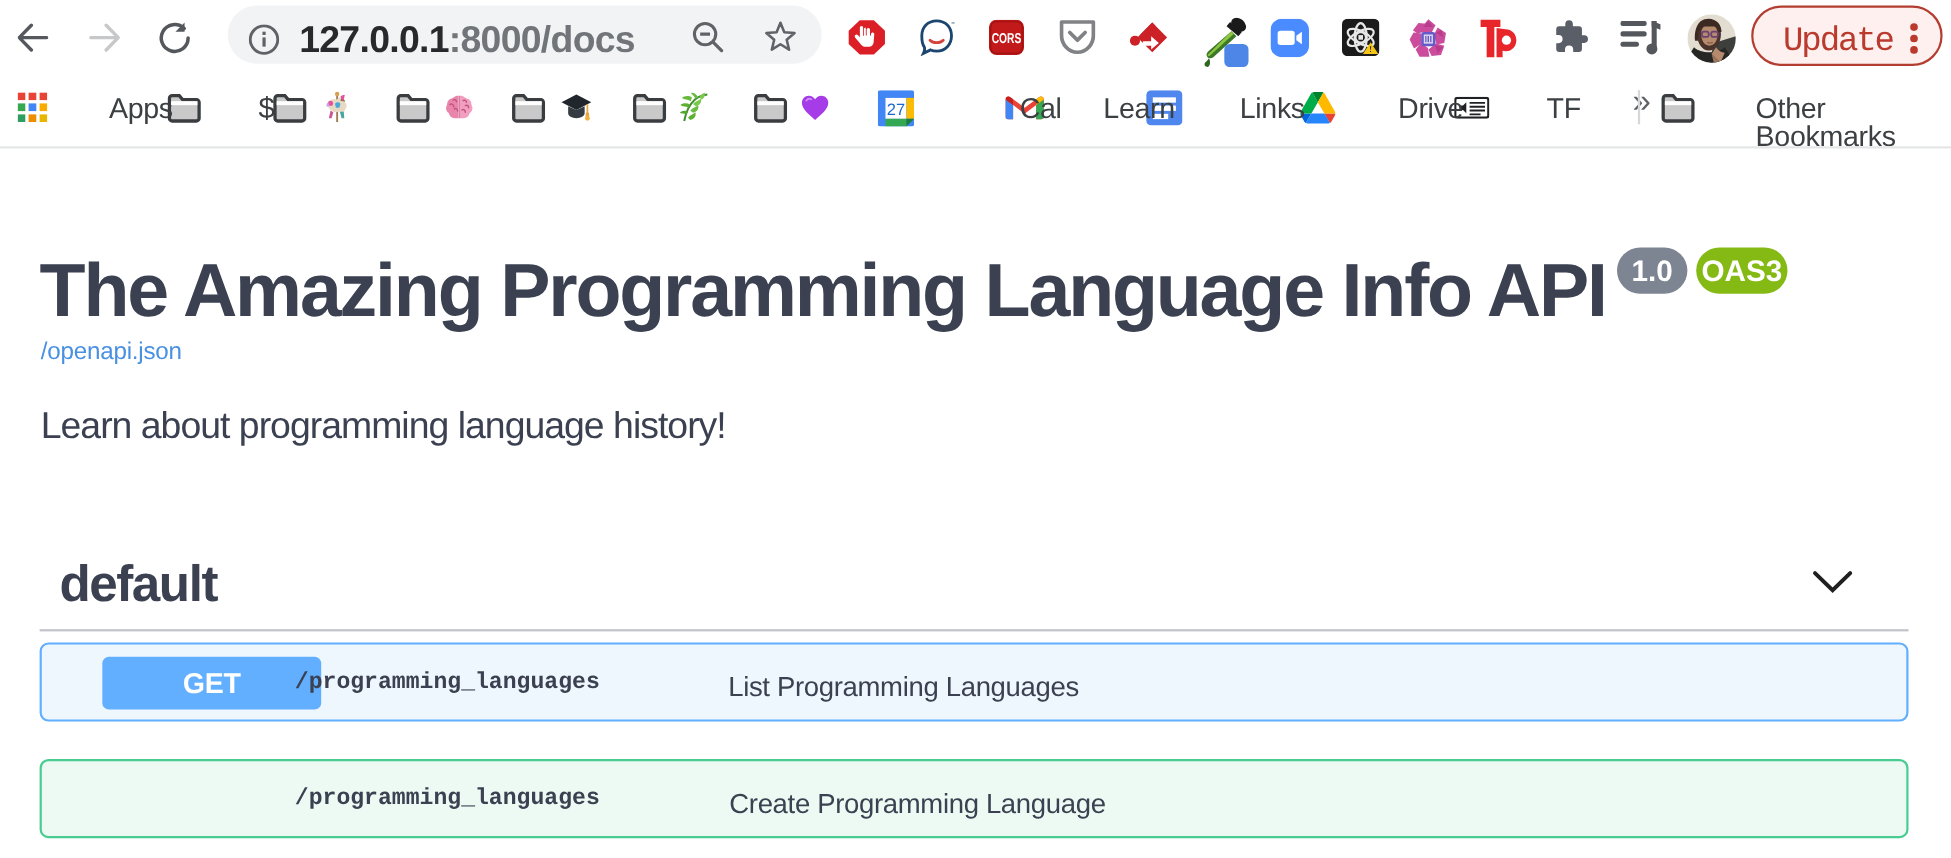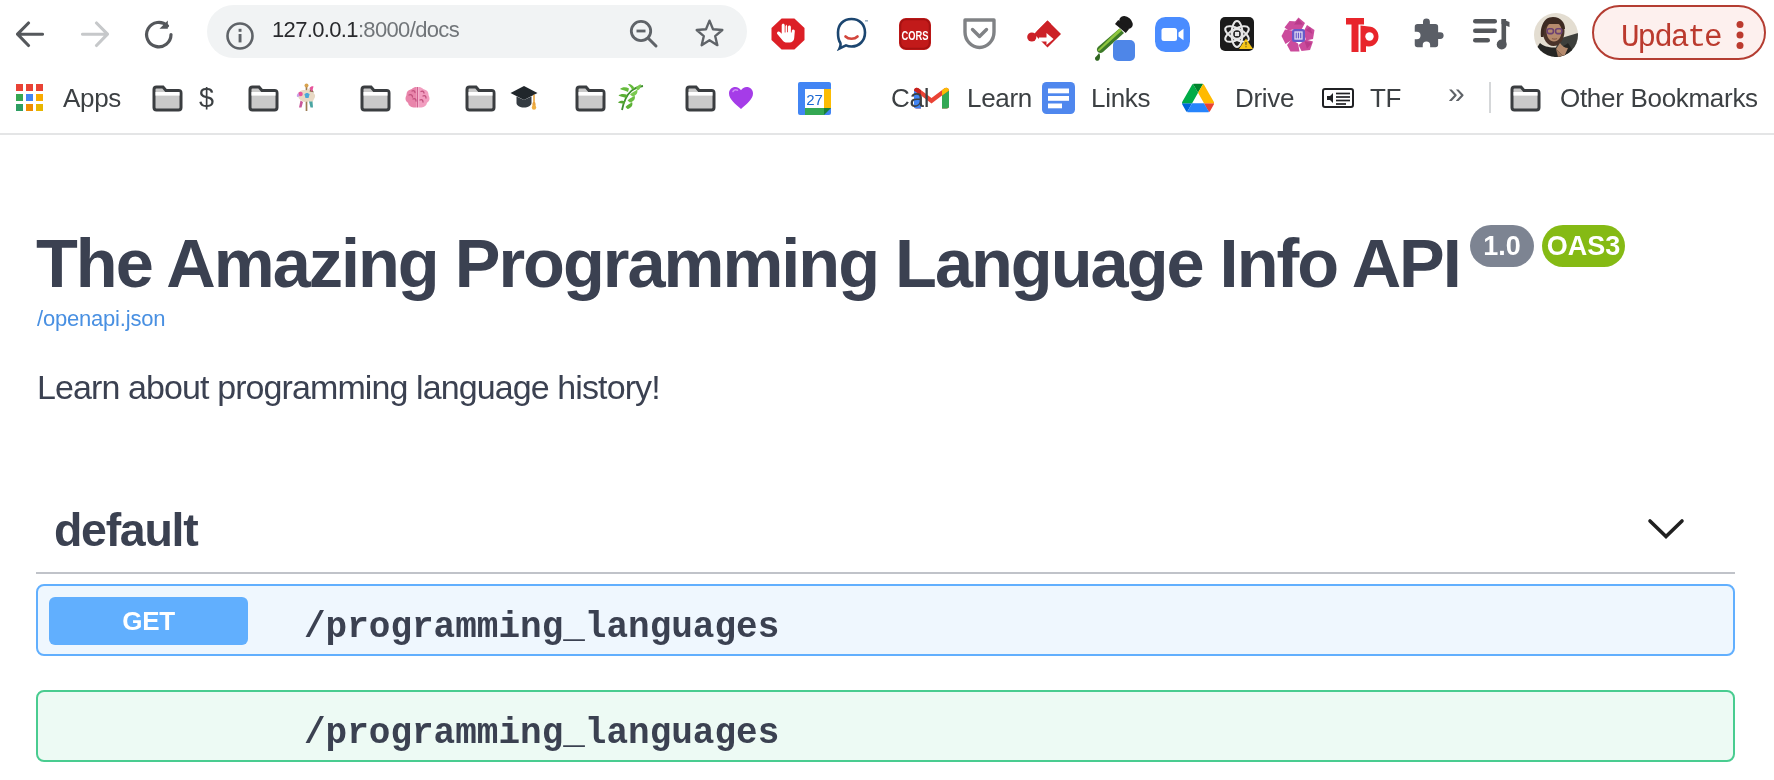--- a/index.html
+++ b/index.html
@@ -1,37 +1,37 @@
 <!DOCTYPE html>
 <html><head>
 <meta charset="utf-8">
 <style>
 * { margin:0; padding:0; box-sizing:border-box; }
 html,body { width:1774px; height:780px; overflow:hidden; background:#fff;
   font-family:"Liberation Sans", sans-serif; }
 .abs { position:absolute; }
 .txt { position:absolute; line-height:1; white-space:pre; }
 #bkline { position:absolute; left:0; top:133px; width:1774px; height:2px; background:#e4e5e6; }
-.bktext { position:absolute; top:85px; line-height:1; font-size:26px; color:#3c4043; letter-spacing:-0.3px; }
+.bktext { position:absolute; top:85px; line-height:1; font-size:26px; color:#3c4043; letter-spacing:-0.3px;margin-left:36px; }
 #title { position:absolute; left:36px; top:230px; line-height:1; font-size:68.5px; font-weight:bold;
   color:#3b4151; letter-spacing:-2px;text-align:center; }
 .badge { position:absolute; top:225px; height:42px; border-radius:21px; color:#fff;
   font-weight:bold; font-size:27px; text-align:center; line-height:43px; }
 #openapilink { position:absolute; left:37px; top:308px; line-height:1; font-size:22px; color:#4990e2; letter-spacing:-0.2px; }
 #desc { position:absolute; left:37px; top:370px; line-height:1; font-size:34px; color:#3b4151; letter-spacing:-0.9px; }
 #deftag { position:absolute; left:54px; top:507px; line-height:1; font-size:46.5px; font-weight:bold;
   color:#3b4151; letter-spacing:-1.3px; }
 #defhr { position:absolute; left:36px; top:572px; width:1699px; height:2px; background:#c0c3c9; }
 .opblock { position:absolute; left:36px; width:1699px; height:72px; border-radius:8px; }
 .opget { top:584px; border:2px solid #61affe; background:#eff7fe; }
 .oppost { top:690px; border:2px solid #49cc90; background:#edfaf4; }
 .method { position:absolute; left:11px; top:11px; width:199px; height:48px; border-radius:6px;
   color:#fff; font-weight:bold; font-size:26px; letter-spacing:-0.3px; text-align:center; line-height:49px; }
 .path { position:absolute; left:230px; top:24px; line-height:1;
-  font-family:"Liberation Mono", monospace; font-weight:bold; font-size:36px; color:#3b4151;margin-left:36px; }
+  font-family:"Liberation Mono", monospace; font-weight:bold; font-size:21px; color:#3b4151; }
 .opdesc { position:absolute; left:624px; top:27px; line-height:1; font-size:25px; color:#3b4151; letter-spacing:-0.3px; }
 </style>
 </head>
 <body>
 
 <div id="toolbar">
   <svg class="abs" style="left:16px;top:21px" width="28" height="27" viewBox="0 0 28 27">
     <path d="M12.5 2 L1.5 13.2 L12.5 24.5 M1.5 13.2 L26.5 13.2" stroke="#55585c" stroke-width="3.1" fill="none" stroke-linecap="round" stroke-linejoin="round"></path>
   </svg>
   <svg class="abs" style="left:81px;top:21px" width="28" height="27" viewBox="0 0 28 27">
@@ -40,21 +40,21 @@
   <svg class="abs" style="left:144px;top:20px" width="31" height="29" viewBox="0 0 31 29">
     <path d="M27 14.5 A12.2 12.2 0 1 1 23.4 5.9" stroke="#54575b" stroke-width="3.2" fill="none" stroke-linecap="round"></path>
     <path d="M23.8 0.5 L23.8 8.8 L15.5 8.8 Z" fill="#54575b"></path>
   </svg>
   <div class="abs" style="left:207px;top:5px;width:540px;height:53px;border-radius:26.5px;background:#f1f3f4;"></div>
   <svg class="abs" style="left:226px;top:22px" width="28" height="28" viewBox="0 0 28 28">
     <circle cx="14" cy="14" r="12.5" stroke="#5f6368" stroke-width="2.6" fill="none"></circle>
     <rect x="12.6" y="12" width="2.9" height="8.4" fill="#5f6368"></rect>
     <rect x="12.6" y="6.8" width="2.9" height="3" fill="#5f6368"></rect>
   </svg>
-  <div class="txt" style="left:272px;top:18.5px;font-size:22px;letter-spacing:-0.65px;color:#28292c;">127.0.0.1<span style="color:#717579">:8000/docs</span></div>
+  <div class="txt" style="left:272px;top:18.5px;font-size:34px;letter-spacing:-0.65px;color:#28292c;font-weight:bold;">127.0.0.1<span style="color:#717579">:8000/docs</span></div>
   <svg class="abs" style="left:628px;top:18px" width="32" height="32" viewBox="0 0 32 32">
     <circle cx="13" cy="13" r="9.7" stroke="#5f6368" stroke-width="2.8" fill="none"></circle>
     <line x1="8.5" y1="13" x2="17.5" y2="13" stroke="#5f6368" stroke-width="2.8"></line>
     <line x1="20.5" y1="20.5" x2="28" y2="28" stroke="#5f6368" stroke-width="3" stroke-linecap="round"></line>
   </svg>
   <svg class="abs" style="left:692px;top:16px" width="35" height="35" viewBox="0 0 24 24">
     <path d="M12 3.2 L14.4 9.1 L20.8 9.6 L15.9 13.8 L17.4 20 L12 16.6 L6.6 20 L8.1 13.8 L3.2 9.6 L9.6 9.1 Z" stroke="#5f6368" stroke-width="1.6" fill="none" stroke-linejoin="round"></path>
   </svg>
 
   <svg class="abs" style="left:771px;top:18px" width="34" height="32" viewBox="0 0 34 32">
@@ -324,19 +324,21 @@
   <div class="badge" style="left:1470px;width:64px;background:#7d8492;">1.0</div>
   <div class="badge" style="left:1542px;width:83px;background:#85ba14;">OAS3</div>
   <div id="openapilink">/openapi.json</div>
   <div id="desc">Learn about programming language history!</div>
   <div id="deftag">default</div>
   <svg class="abs" style="left:1647px;top:518px" width="38" height="22" viewBox="0 0 38 22">
     <path d="M3 3 L19 18.5 L35 3" stroke="#202020" stroke-width="3.6" fill="none" stroke-linecap="round"></path>
   </svg>
   <div id="defhr"></div>
   <div class="opblock opget">
-    <div class="method" style="background:#61affe;">GET</div>
+    <div class="method" style="background:#61affe;margin-left:44px;">GET</div>
     <div class="path">/programming_languages</div>
+    <div class="opdesc">List Programming Languages</div>
   </div>
   <div class="opblock oppost">
     <div class="path">/programming_languages</div>
+    <div class="opdesc" style="left:625px;">Create Programming Language</div>
   </div>
 </div>
 
 </body></html>

